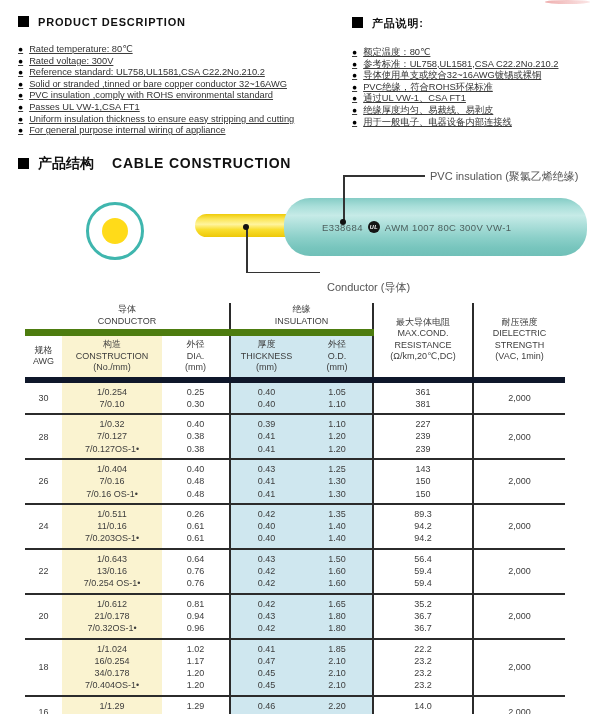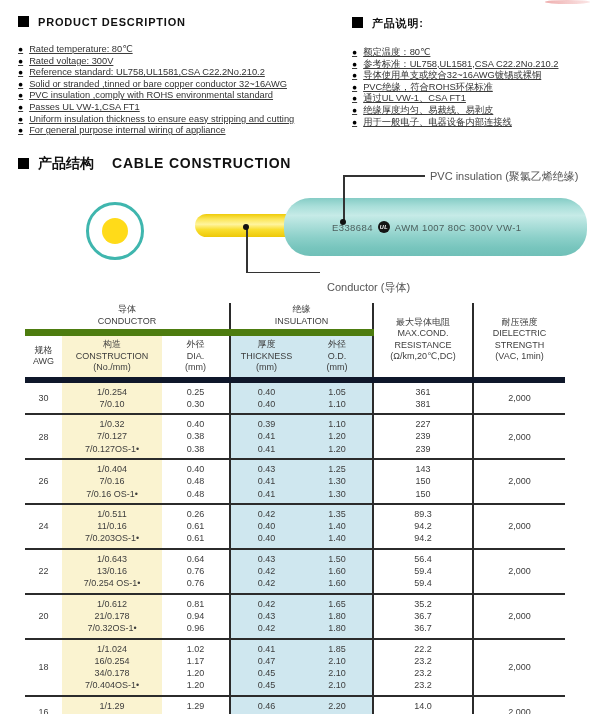--- a/index.html
+++ b/index.html
@@ -29,21 +29,21 @@
 
   .xsec{position:absolute;left:86px;top:202px;width:58px;height:58px;box-sizing:border-box;
     border:3px solid var(--ring);border-radius:50%;background:#fff;}
   .xsec-core{position:absolute;left:50%;top:50%;width:26px;height:26px;border-radius:50%;
     background:var(--cyellow);transform:translate(-50%,-50%);}
 
   .rod{position:absolute;left:195px;top:214px;width:110px;height:23px;border-radius:11.5px;z-index:1;
     background:linear-gradient(180deg,#EFCB08 0%,#FBE658 22%,#FFF49E 45%,#F9DE2F 68%,#EDC808 100%);}
   .cable-body{position:absolute;left:284px;top:198px;width:303px;height:58px;border-radius:26px;z-index:2;
     background:linear-gradient(180deg,#85CCC5 0%,#A8DED9 14%,#C6EBE7 30%,#AADED9 48%,#8CD0C9 68%,#77C5BD 86%,#70C0B8 100%);}
-  .print{position:absolute;left:48px;top:50%;transform:translateY(-50%);display:flex;align-items:center;gap:5px;
+  .print{position:absolute;left:38px;top:50%;transform:translateY(-50%);display:flex;align-items:center;gap:5px;
     color:#4d605e;font-size:9.5px;letter-spacing:0.4px;white-space:nowrap;justify-content:space-between;}
   .ul-mark{width:12px;height:12px;border-radius:50%;background:#141414;color:#fff;font-size:5.5px;
     font-weight:bold;font-style:italic;display:flex;align-items:center;justify-content:center;flex:0 0 auto;}
 
   .lead{position:absolute;background:#333;z-index:3;}
   .l-pvc-h{left:343px;top:175px;width:82px;height:1.5px;}
   .l-pvc-v{left:343px;top:175px;width:1.5px;height:48px;}
   .l-con-v{left:246px;top:228px;width:1.5px;height:45px;}
   .l-con-h{left:246px;top:271.5px;width:74px;height:1.5px;}
   .ldot{position:absolute;width:6px;height:6px;border-radius:50%;background:#111;z-index:4;}

